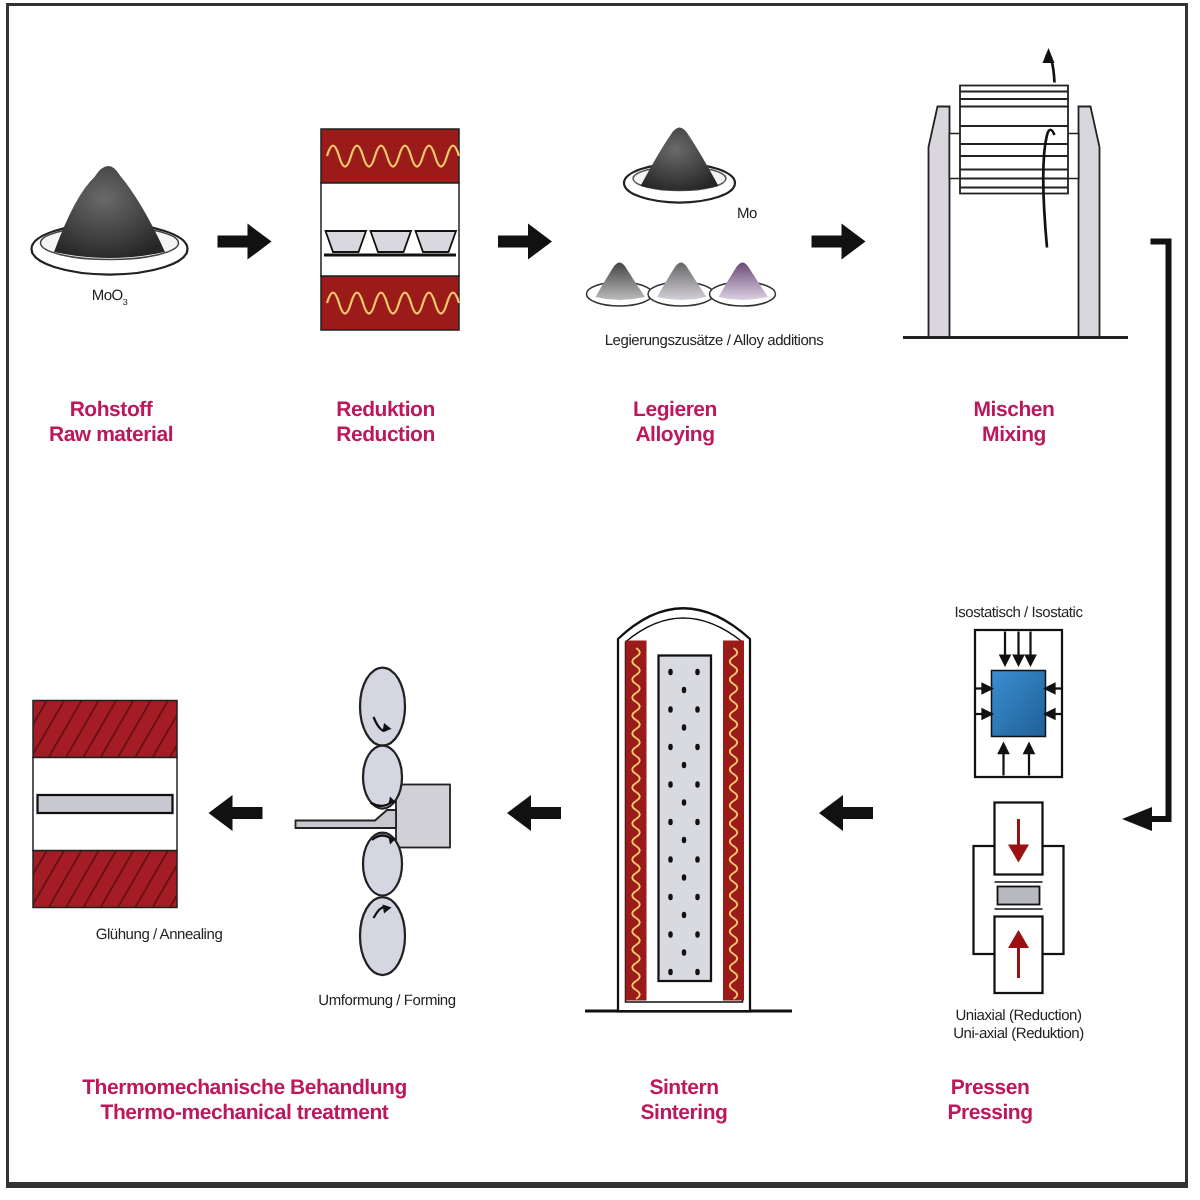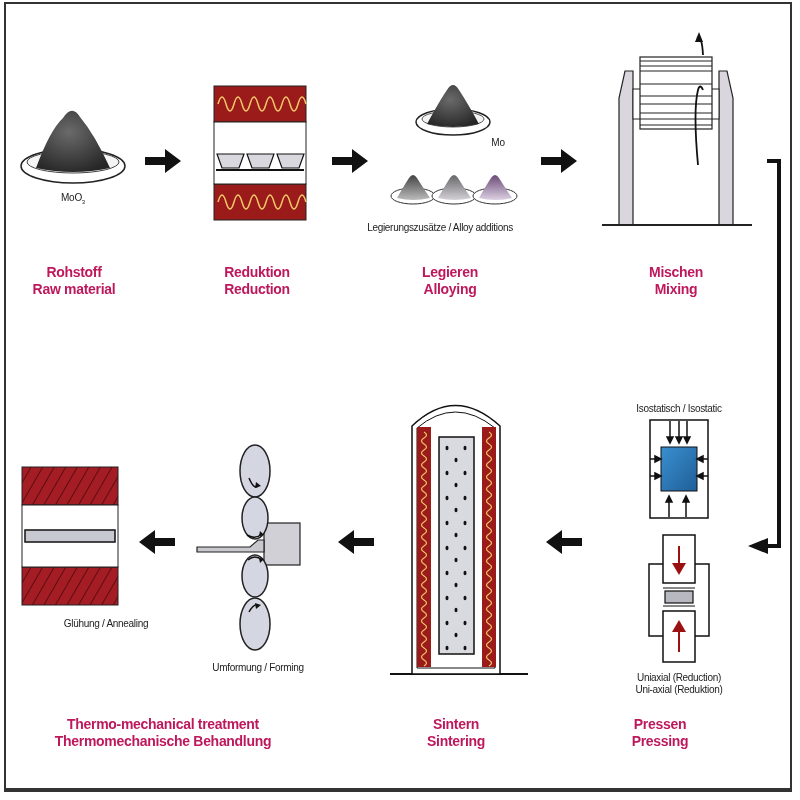--- a/index.html
+++ b/index.html
@@ -238,21 +238,21 @@
   <div>Rohstoff</div>
   <div>Raw material</div>
 </div>
 
 <div class="lbl lbl-title" style="left:257px; top:264px;">
   <div>Reduktion</div>
   <div>Reduction</div>
 </div>
 
 <div class="lbl lbl-small" style="left:453px; top:137px;margin-left:45px;">Mo</div>
-<div class="lbl lbl-small" style="left:440px; top:222px;">Legierungszusätze / Alloy additions</div>
+<div class="lbl lbl-small" style="left:476px; top:222px;">Legierungszusätze / Alloy additions</div>
 <div class="lbl lbl-title" style="left:450px; top:264px;">
   <div>Legieren</div>
   <div>Alloying</div>
 </div>
 
 <div class="lbl lbl-title" style="left:676px; top:264px;">
   <div>Mischen</div>
   <div>Mixing</div>
 </div>
 
@@ -267,15 +267,15 @@
 </div>
 
 <div class="lbl lbl-title" style="left:456px; top:716px;">
   <div>Sintern</div>
   <div>Sintering</div>
 </div>
 
 <div class="lbl lbl-small" style="left:258px; top:662px;">Umformung / Forming</div>
 <div class="lbl lbl-small" style="left:70px; top:618px;margin-left:36px;">Glühung / Annealing</div>
 <div class="lbl lbl-title" style="left:163px; top:716px;">
+  <div>Thermomechanische Behandlung</div>
   <div>Thermo-mechanical treatment</div>
-  <div>Thermomechanische Behandlung</div>
 </div>
 
 </body></html>

